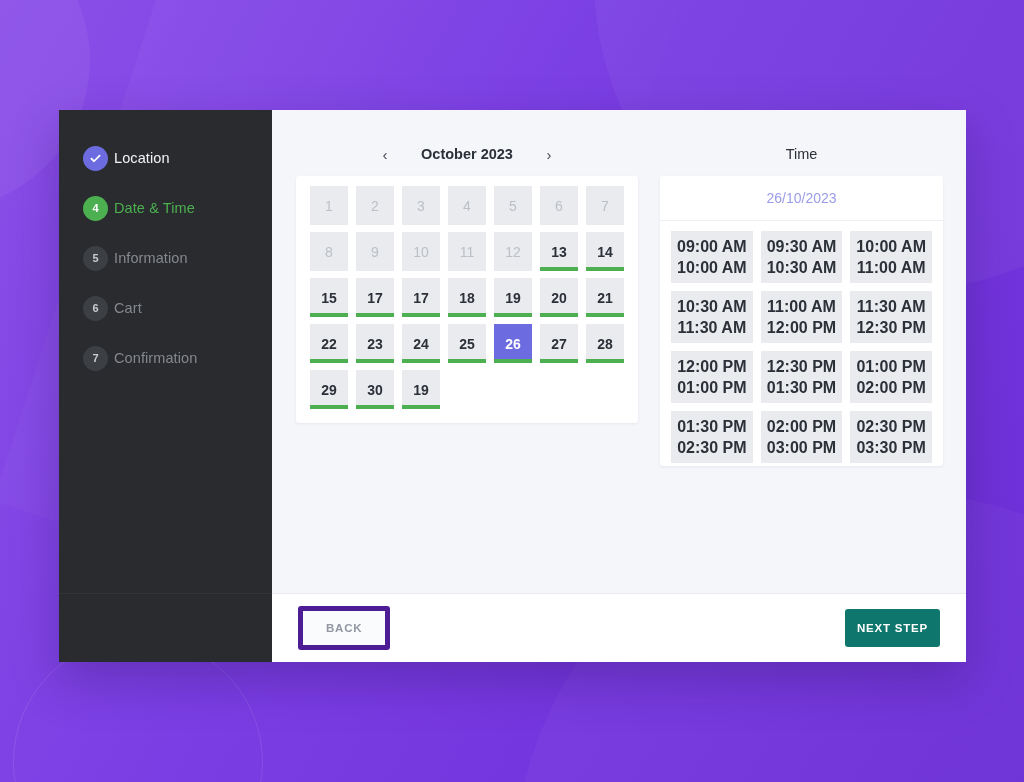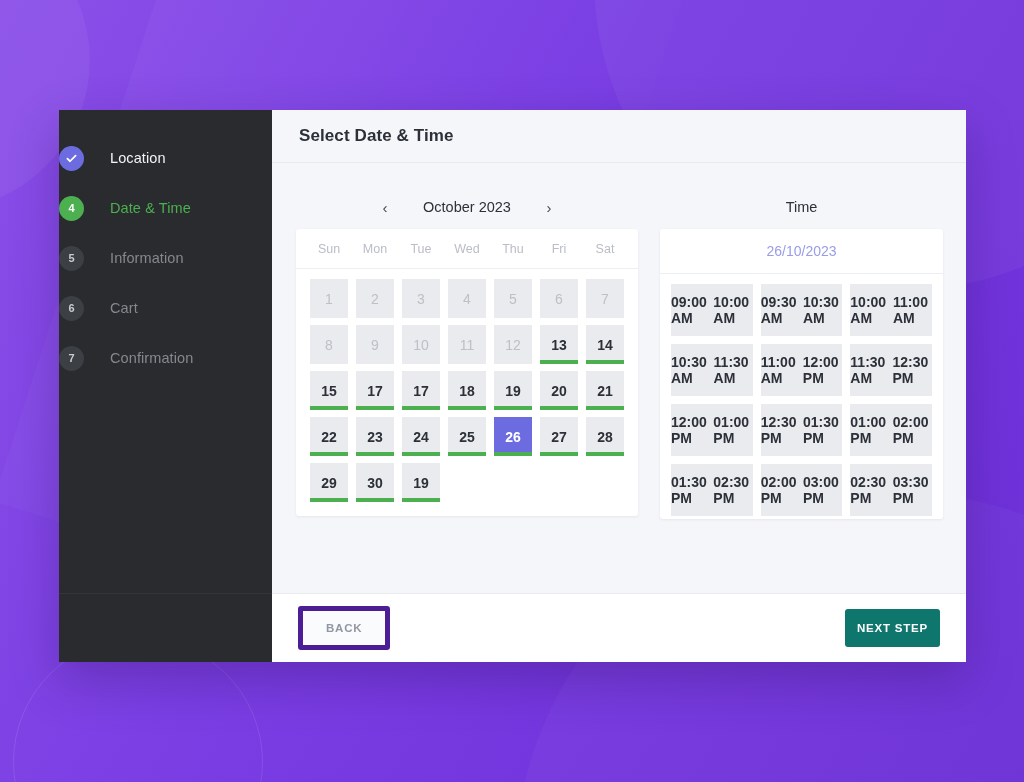--- a/index.html
+++ b/index.html
@@ -79,21 +79,22 @@
     flex-direction: column;
     padding-top: 23px;
   }
   .steps {
     flex: 1 1 auto;
   }
   .step {
     display: flex;
     align-items: center;
     height: 50px;
-    gap: 26px;
+    padding-left: 24px;
+    gap: 6px;
   }
   .step-badge {
     width: 25px;
     height: 25px;
     border-radius: 50%;
     flex: 0 0 25px;
     display: flex;
     align-items: center;
     justify-content: center;
     font-size: 11px;
@@ -166,20 +167,21 @@
     width: 16px;
     text-align: center;
     cursor: pointer;
     line-height: 1;
   }
   .month-label {
     font-size: 14.5px;
     color: #2c3038;
     min-width: 108px;
     text-align: center;
+    font-weight: bold;
   }
   .cal-card {
     background: #ffffff;
     border-radius: 3px;
     box-shadow: 0 1px 3px rgba(40,40,80,0.07);
   }
   .dow-row {
     display: grid;
     grid-template-columns: repeat(7, 1fr);
     border-bottom: 1px solid #eceef3;
@@ -254,24 +256,25 @@
   .slot-grid {
     display: grid;
     grid-template-columns: repeat(3, 1fr);
     gap: 8px;
     padding: 10px 11px;
   }
   .slot {
     background: #e9ebee;
     height: 52px;
     display: flex;
+    flex-direction: column;
     align-items: center;
     justify-content: center;
     gap: 3px;
-    font-size: 14px;
+    font-size: 16px;
     color: #2c3038;
     cursor: pointer;
     font-weight: bold;
   }
 
   .time-head {
     height: 44px;
     display: flex;
     align-items: center;
     justify-content: center;
@@ -350,42 +353,30 @@
         <div class="step">
           <div class="step-badge todo">7</div>
           <div class="step-label todo">Confirmation</div>
         </div>
       </div>
     <div class="sidebar-foot"></div>
   </div>
 
   <div class="main">
 
-    <div class="main-head">
-      <div class="main-title">Select Date &amp; Time</div>
-    </div>
 
     <div class="main-body">
 
       <div class="cal-col">
         <div class="panel-head">
           <div class="nav-arrow">‹</div>
           <div class="month-label">October 2023</div>
           <div class="nav-arrow">›</div>
         </div>
         <div class="cal-card">
-          <div class="dow-row">
-              <div class="dow">Sun</div>
-              <div class="dow">Mon</div>
-              <div class="dow">Tue</div>
-              <div class="dow">Wed</div>
-              <div class="dow">Thu</div>
-              <div class="dow">Fri</div>
-              <div class="dow">Sat</div>
-            </div>
           <div class="day-grid">
               <div class="day-cell disabled">1</div>
               <div class="day-cell disabled">2</div>
               <div class="day-cell disabled">3</div>
               <div class="day-cell disabled">4</div>
               <div class="day-cell disabled">5</div>
               <div class="day-cell disabled">6</div>
               <div class="day-cell disabled">7</div>
               <div class="day-cell disabled">8</div>
               <div class="day-cell disabled">9</div>

